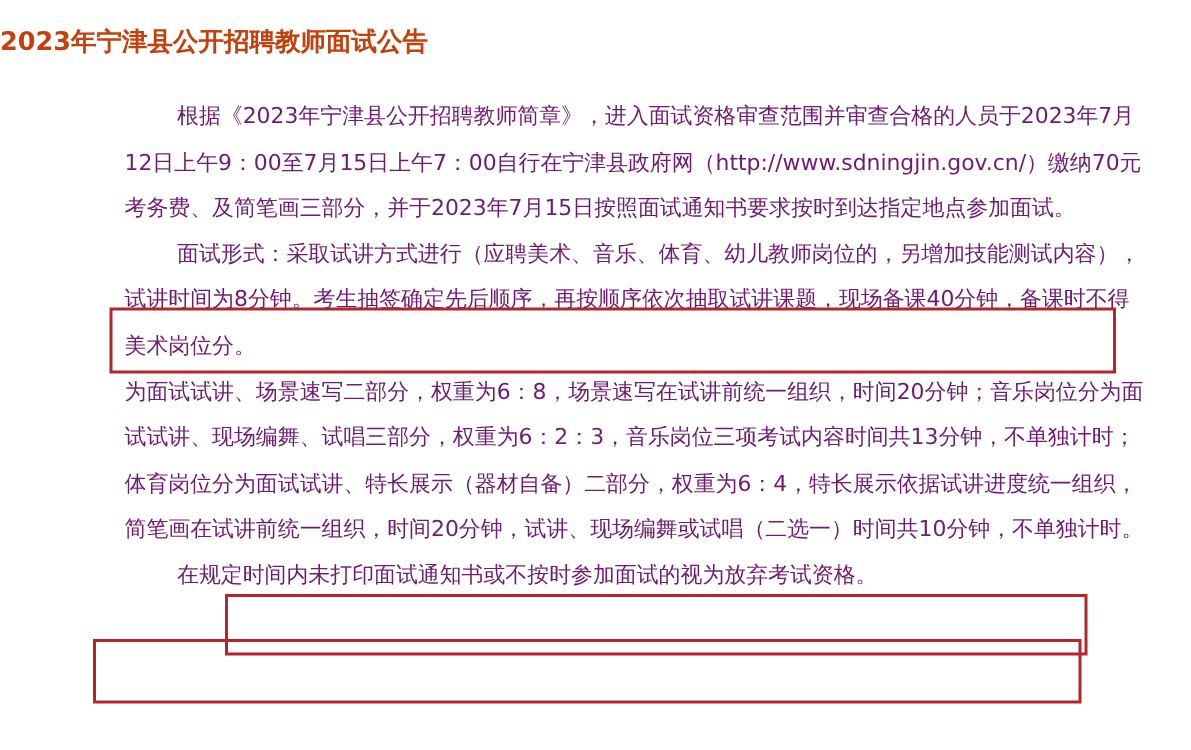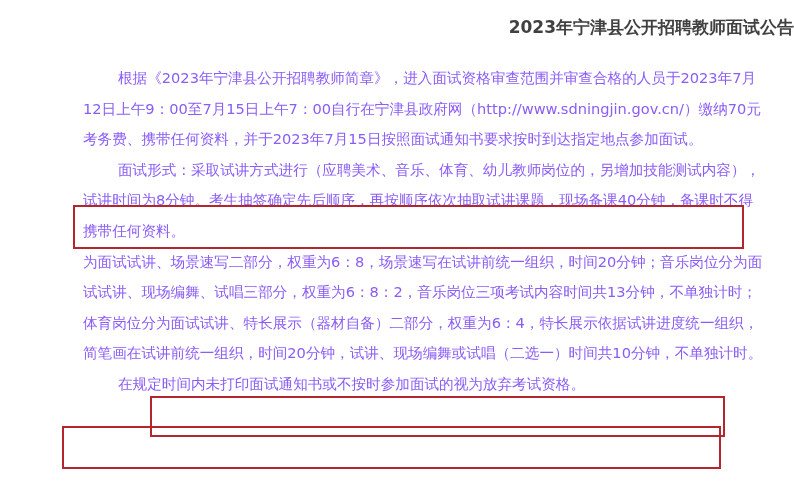--- a/index.html
+++ b/index.html
@@ -13,34 +13,34 @@
       position: relative;
       overflow: hidden;
       font-family: "DejaVu Sans", "Liberation Sans", sans-serif;
       color: #1a1a1a;
     }
     .title {
       position: absolute;
       left: 0;
       top: 16px;
       width: 794px;
-      text-align: right;
+      text-align: left;
       font-size: 17px;
       font-weight: bold;
-      color: #404040;
+      color: #c2410c;
       letter-spacing: 0px;
     }
     .body-text {
       position: absolute;
       left: 83px;
       top: 63px;
       width: 640px;
       font-size: 14.6px;
       line-height: 30.6px;
-      color: #8b5cf6;
+      color: #701a75;
     }
     .line {
       display: block;
       white-space: nowrap;
       height: 30.6px;
     }
     .indent {
       padding-left: 35px;
     }
     .highlight-box {
@@ -51,26 +51,26 @@
     }
   </style>
 </head>
 <body>
 
 <div class="title">2023年宁津县公开招聘教师面试公告</div>
 
 <div class="body-text">
   <span class="line indent">根据《2023年宁津县公开招聘教师简章》，进入面试资格审查范围并审查合格的人员于2023年7月</span>
   <span class="line">12日上午9：00至7月15日上午7：00自行在宁津县政府网（http://www.sdningjin.gov.cn/）缴纳70元</span>
-  <span class="line">考务费、携带任何资料，并于2023年7月15日按照面试通知书要求按时到达指定地点参加面试。</span>
+  <span class="line">考务费、及简笔画三部分，并于2023年7月15日按照面试通知书要求按时到达指定地点参加面试。</span>
   <span class="line indent">面试形式：采取试讲方式进行（应聘美术、音乐、体育、幼儿教师岗位的，另增加技能测试内容），</span>
   <span class="line">试讲时间为8分钟。考生抽签确定先后顺序，再按顺序依次抽取试讲课题，现场备课40分钟，备课时不得</span>
-  <span class="line">携带任何资料。</span>
+  <span class="line">美术岗位分。</span>
   <span class="line">为面试试讲、场景速写二部分，权重为6：8，场景速写在试讲前统一组织，时间20分钟；音乐岗位分为面</span>
-  <span class="line">试试讲、现场编舞、试唱三部分，权重为6：8：2，音乐岗位三项考试内容时间共13分钟，不单独计时；</span>
+  <span class="line">试试讲、现场编舞、试唱三部分，权重为6：2：3，音乐岗位三项考试内容时间共13分钟，不单独计时；</span>
   <span class="line">体育岗位分为面试试讲、特长展示（器材自备）二部分，权重为6：4，特长展示依据试讲进度统一组织，</span>
   <span class="line">简笔画在试讲前统一组织，时间20分钟，试讲、现场编舞或试唱（二选一）时间共10分钟，不单独计时。</span>
   <span class="line indent">在规定时间内未打印面试通知书或不按时参加面试的视为放弃考试资格。</span>
 </div>
 
 <div class="highlight-box" style="left:73px; top:205px; width:671px; height:44px;"></div>
 <div class="highlight-box" style="left:150px; top:396px; width:575px; height:41px;"></div>
 <div class="highlight-box" style="left:62px; top:426px; width:659px; height:43px;"></div>
 
 </body></html>

